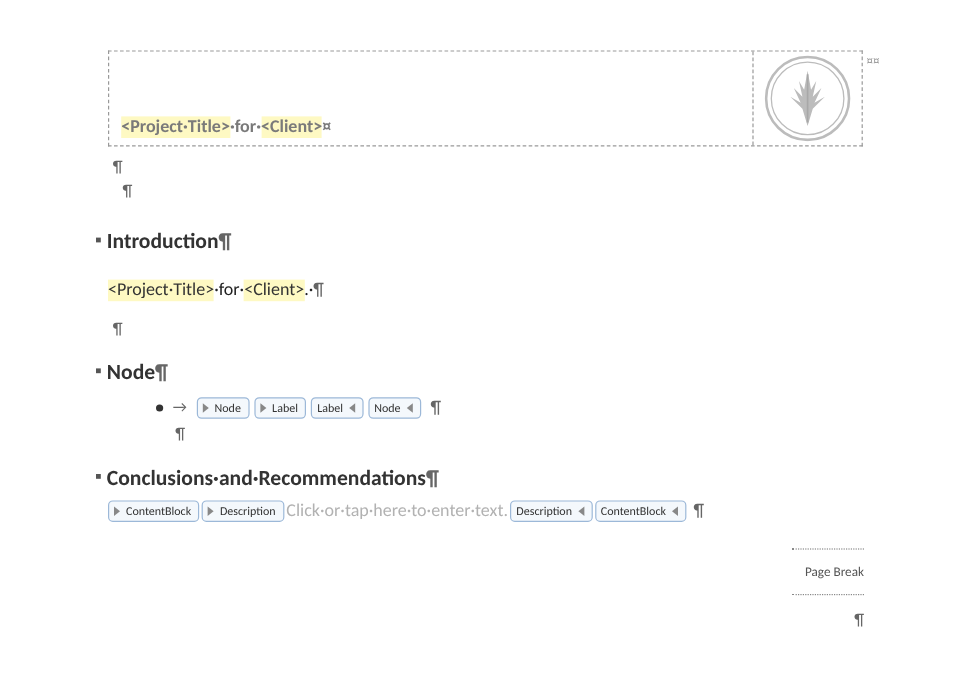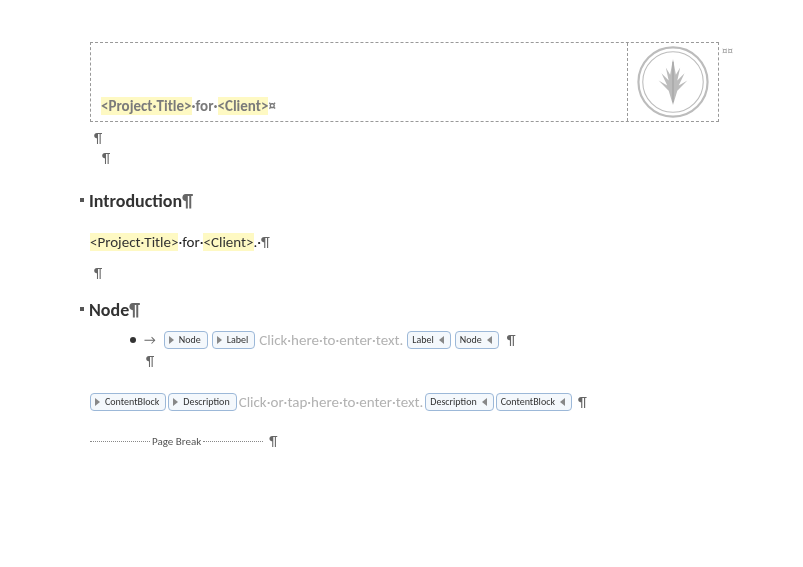--- a/index.html
+++ b/index.html
@@ -95,25 +95,26 @@
     width:0; height:0;
     border-top:4px solid transparent;
     border-bottom:4px solid transparent;
     border-left:5px solid #888;
     display:inline-block;
   }
   .placeholder-text { color:#b2b2b2; font-size:15px; }
   .cc-row { display:flex; align-items:center; gap:2px; flex-wrap:wrap; margin-top:8px;text-align:center; }
   .page-break-row {
     display:flex;
-    align-items:center;
+    align-items:flex-end;
     margin-top:22px;
     font-size:11px;
     color:#555;
-    gap:2px;
+    gap:12px;
+    flex-direction:column;
   }
   .dotline { border-bottom:1px dotted #888; height:1px; }
   .dotline.left { width:60px; }
   .dotline.mid { width:60px; }
   .h1-bullet-offset { margin-left:-12px; }
   .h2-bullet-offset { margin-left:-10px; }
 </style>
 </head>
 <body>
 
@@ -167,35 +168,38 @@
     <span class="bullet-circle"></span>
     <span class="arrow">→</span>
     <span class="cc-tag open">
         <span class="chevron"></span>
         <span>Node</span>
       </span>
     <span class="cc-tag open">
         <span class="chevron"></span>
         <span>Label</span>
       </span>
-    <span class="placeholder-text">Click·here·to·enter·text.</span>
     <span class="cc-tag close">
         <span>Label</span>
         <span class="chevron"></span>
       </span>
     <span class="cc-tag close">
         <span>Node</span>
         <span class="chevron"></span>
       </span>
     <span class="pilcrow" style="margin-left:4px;">¶</span>
   </div>
   <div class="para-mark-line" style="padding-left:56px;margin-top:4px;"><span class="pilcrow">¶</span></div>
 
   <div class="spacer-12"></div>
 
+  <div class="h2-row h2-bullet-offset">
+    <span class="bullet-square small"></span>
+    <span class="h2"><span>Conclusions·and·Recommendations</span><span class="pilcrow">¶</span></span>
+  </div>
 
   <div class="cc-row">
     <span class="cc-tag open">
         <span class="chevron"></span>
         <span>ContentBlock</span>
       </span>
     <span class="cc-tag open">
         <span class="chevron"></span>
         <span>Description</span>
       </span>

